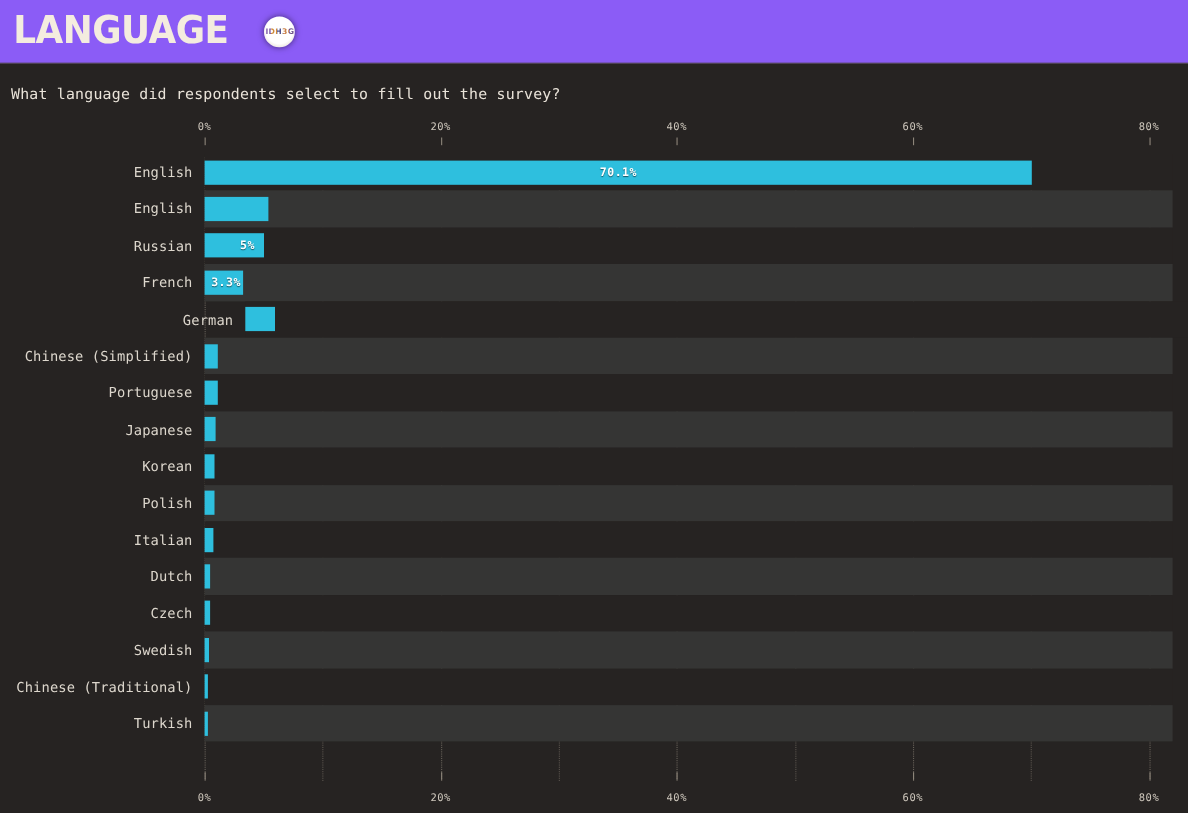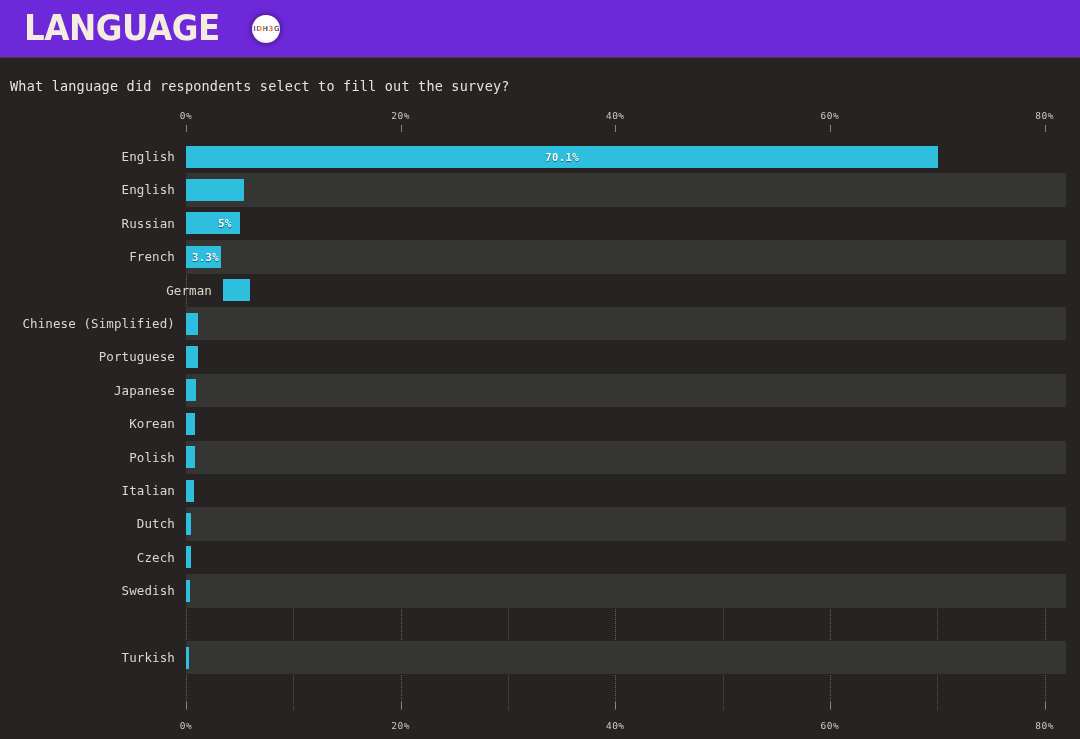--- a/index.html
+++ b/index.html
@@ -18,25 +18,25 @@
     position: relative;
     width: 1080px;
     height: 739px;
     background: #262322;
   }
 
   
   .header {
     position: relative;
     height: 58px;
-    background: #6d28d9;
+    background: #8b5cf6;
     border-bottom: 1px solid #454038;
     display: flex;
     align-items: center;
-    padding-left: 24px;
+    padding-left: 12px;
     box-sizing: border-box;
   }
   .header-title {
     font-family: "DejaVu Sans", "Liberation Sans", sans-serif;
     font-size: 35px;
     font-weight: 900;
     letter-spacing: -0.5px;
     color: #f4ecdf;
     line-height: 1;
     transform: scaleX(0.93);
@@ -296,20 +296,25 @@
         <div class="row plain" style="top: 400.8px;">
           <div class="row-bg"></div>
           <div class="row-label">Czech</div>
           <div class="bar" title="Czech 0.5%" style="width: 5.36585px; background: rgb(46, 191, 222);"></div>
         </div>
         <div class="row alt" style="top: 434.2px;">
           <div class="row-bg"></div>
           <div class="row-label">Swedish</div>
           <div class="bar" title="Swedish 0.4%" style="width: 4.29268px; background: rgb(46, 191, 222);"></div>
         </div>
+        <div class="row plain" style="top: 467.6px;">
+          <div class="row-bg"></div>
+          <div class="row-label">Chinese (Traditional)</div>
+          <div class="bar" title="Chinese (Traditional) 0.3%" style="width: 3.21951px; background: rgb(46, 191, 222);"></div>
+        </div>
         <div class="row alt" style="top: 501px;">
           <div class="row-bg"></div>
           <div class="row-label">Turkish</div>
           <div class="bar" title="Turkish 0.3%" style="width: 3.21951px; background: rgb(46, 191, 222);"></div>
         </div>
       </div>
     <div class="axis-bottom">
         <div class="tick" style="left: 0px;">0%</div>
         <div class="tick-mark" style="left: 0px;"></div>
         <div class="tick" style="left: 214.634px;">20%</div>

